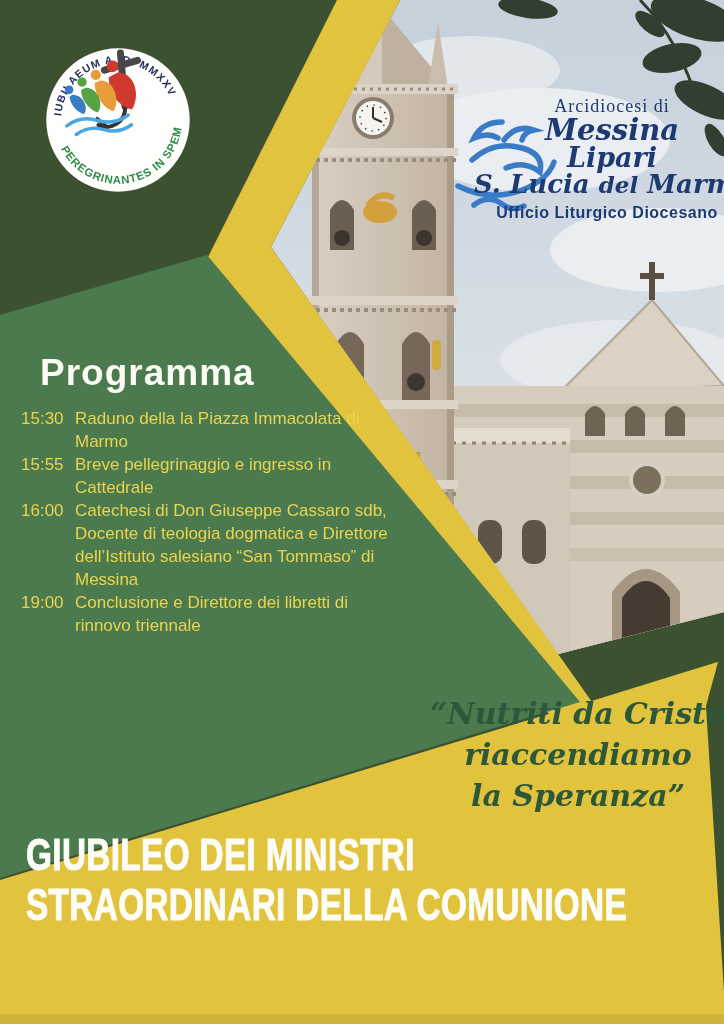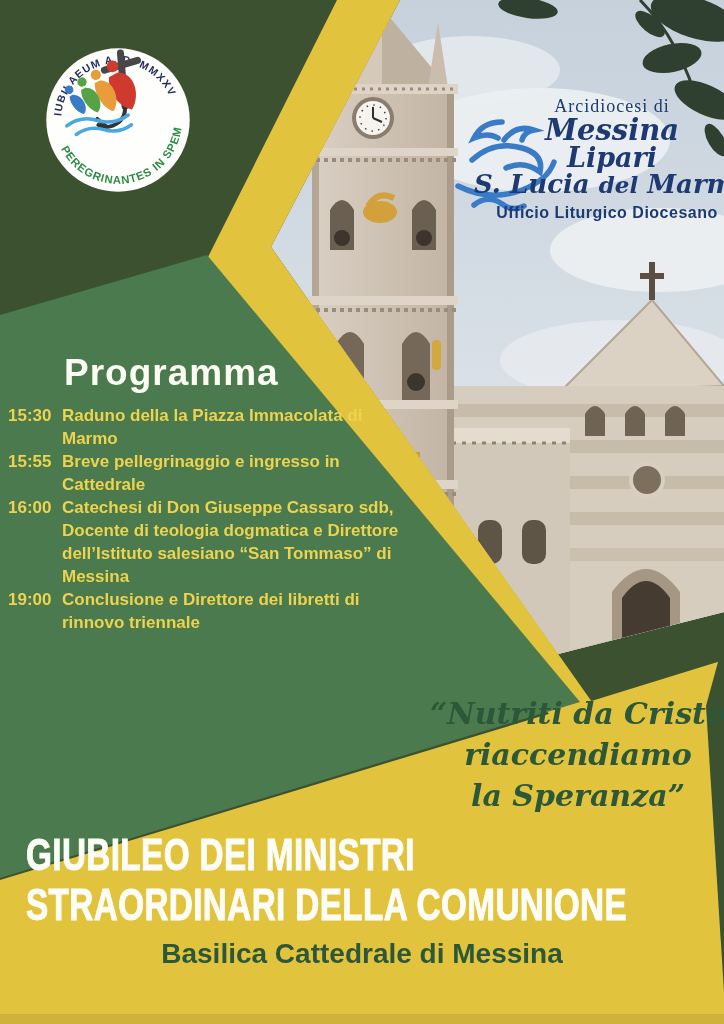--- a/index.html
+++ b/index.html
@@ -17,22 +17,22 @@
     clip-path:polygon(400px 0,724px 0,724px 612px,558px 654px,271px 247px);}
   #yellow-stripe{inset:0;background:#e2c33e;
     clip-path:polygon(337px 0,400px 0,271px 247px,592px 702px,565px 735px,205px 263px);}
   #green-panel{inset:0;background:#4a7a4d;
     clip-path:polygon(0 315px,207px 255px,580px 702px,0 878px);}
   #bottom-strip{left:0;right:0;bottom:0;height:10px;background:#cdb23c;}
 
   
   #program{left:8px;top:352px;width:400px;color:#edd34f;}
   #program-heading{color:#fbfbf3;font-size:37px;font-weight:bold;letter-spacing:1px;
-    margin:0 0 10px 56px;}
-  #program ul{list-style:none;margin:0;padding:0;font-size:17px;line-height:23px;font-weight:bold;}
+    margin:0 0 10px 32px;}
+  #program ul{list-style:none;margin:13px;padding:0;font-size:17px;line-height:23px;font-weight:normal;}
   #program li{display:flex;}
   #program .t{flex:none;width:54px;}
   #program .x{flex:1;max-width:346px;}
 
   
   #quote{left:420px;top:693px;width:316px;text-align:center;color:#2c5839;
     font-family:"DejaVu Serif","Liberation Serif",serif;font-style:italic;font-weight:bold;
     font-size:30px;line-height:41px;}
 
   
@@ -265,16 +265,15 @@
   <div>riaccendiamo</div>
   <div>la Speranza”</div>
 </div>
 
 <div class="abs" id="title">
   <div class="title-line">GIUBILEO DEI MINISTRI</div>
   <div class="title-line">STRAORDINARI DELLA COMUNIONE</div>
 </div>
 
 <div class="abs" id="footer">
-  <div>Basilica Cattedrale di Messina</div>
 </div>
 
 <div class="abs" id="bottom-strip"></div>
 
 </body></html>

